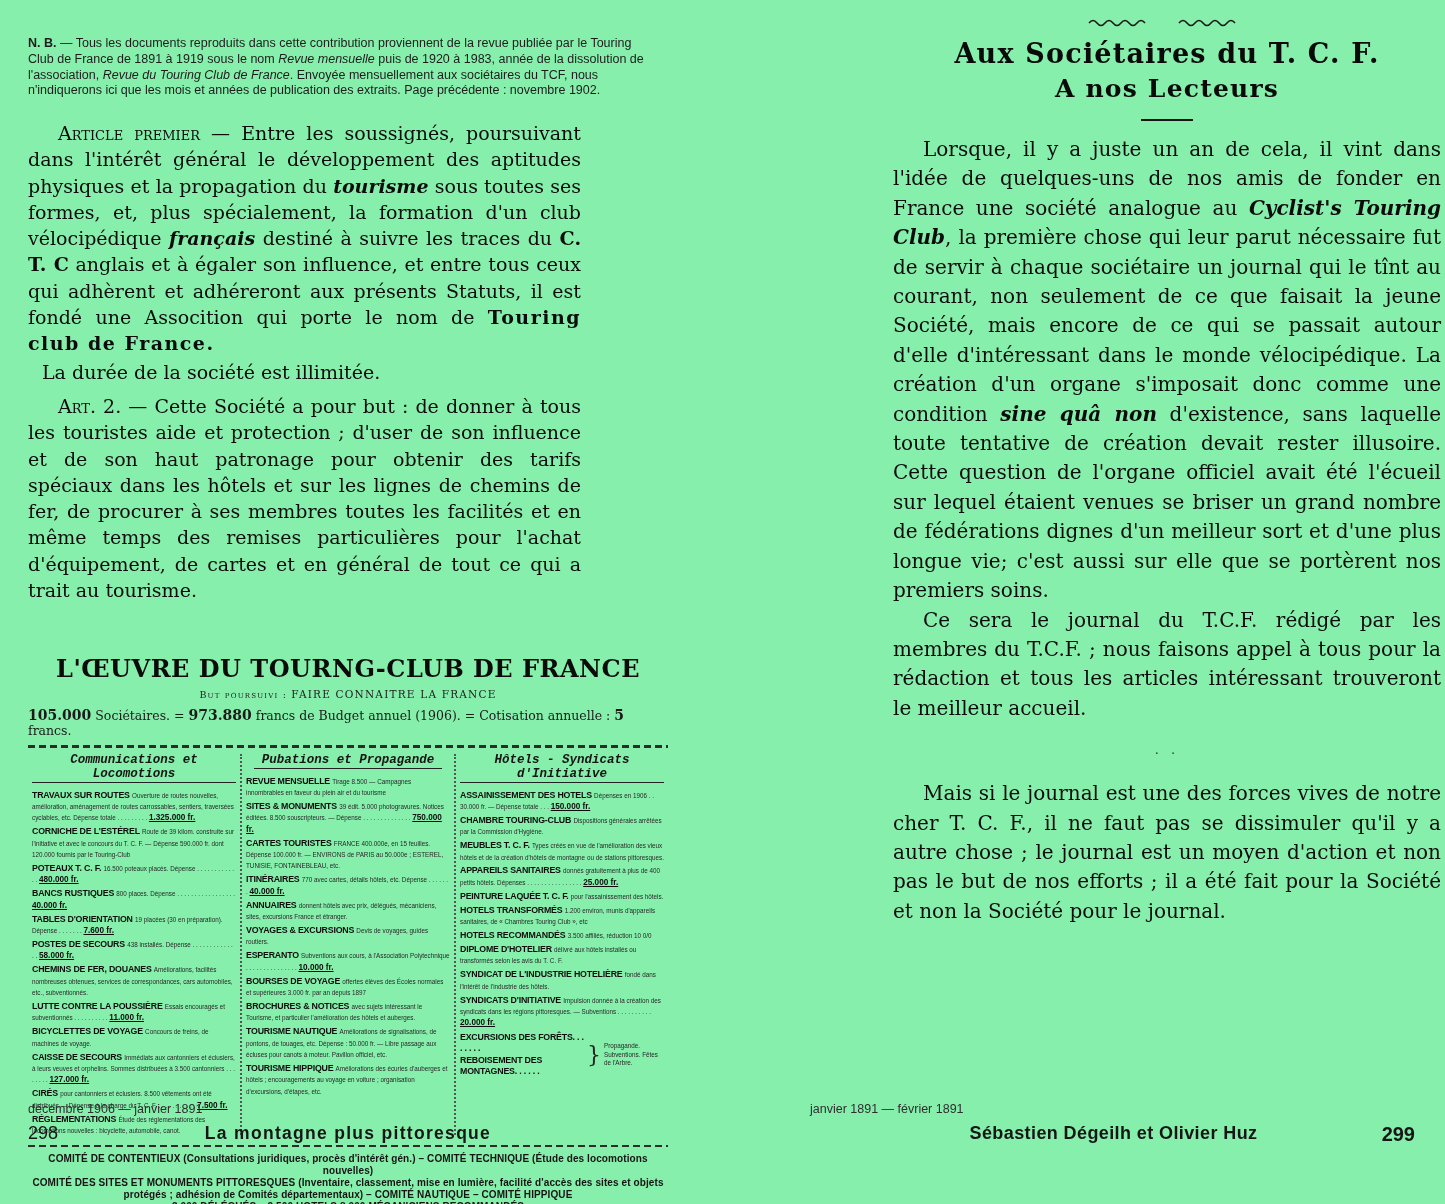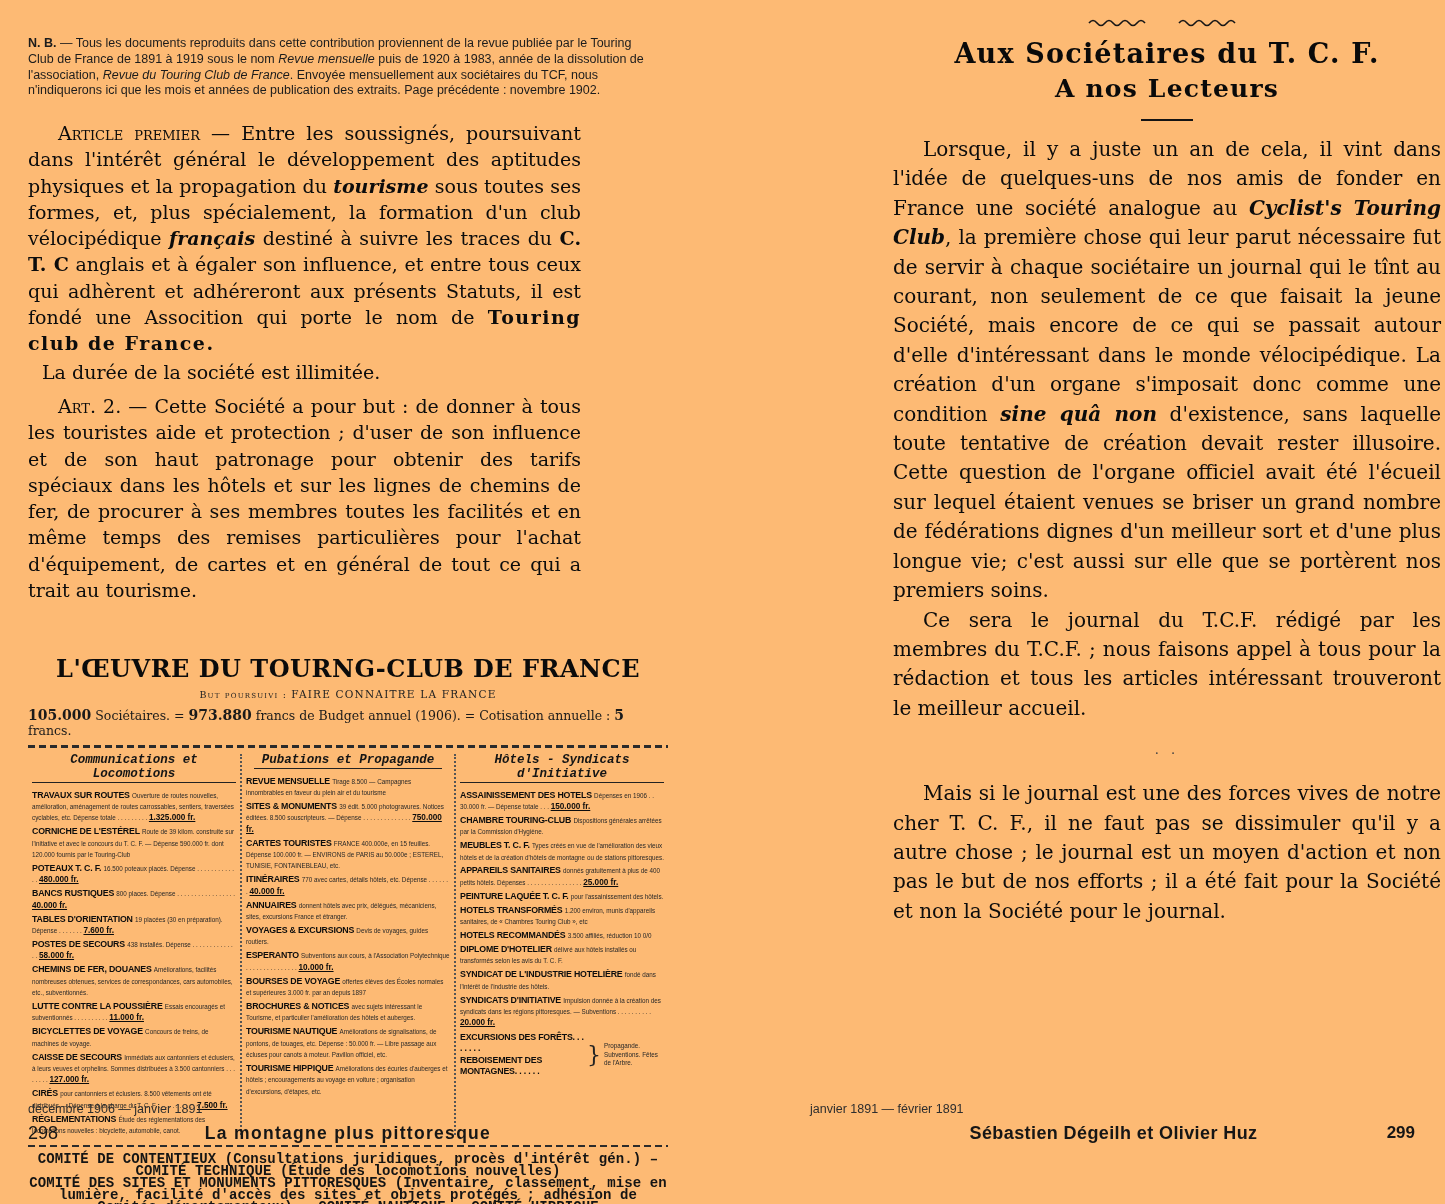--- a/index.html
+++ b/index.html
@@ -1,18 +1,18 @@
 <!DOCTYPE html>
 <html><head>
 <meta charset="utf-8">
 <style>
   html,body{margin:0;padding:0;}
   body{width:1445px;height:1204px;background:#ffffff;position:relative;overflow:hidden;
        font-family:"Liberation Sans",sans-serif;color:#111;}
-  .spread{position:absolute;inset:0;background:#fdba74;}
+  .spread{position:absolute;inset:0;background:#86efac;}
 
   
   .note{position:absolute;left:28px;top:36px;width:632px;
         font:12.5px/15.8px "Liberation Sans",sans-serif;color:#1c1c1c;}
   .note .b{font-weight:bold;}
   .note .i{font-style:italic;}
 
   .article{position:absolute;left:28px;top:120px;width:553px;
            font-family:"DejaVu Serif",serif;font-size:19px;line-height:26.3px;
            text-align:justify;color:#0c0c0c;}
@@ -46,21 +46,21 @@
   .tlabel{font-family:"Liberation Sans",sans-serif;font-weight:bold;font-size:8.8px;
           letter-spacing:-0.2px;color:#0d0d0d;}
   .tdetail{font-family:"Liberation Sans",sans-serif;font-size:6.3px;color:#272727;}
   .tamt{font-family:"Liberation Sans",sans-serif;font-weight:bold;font-size:8.2px;color:#0d0d0d;text-decoration:underline;}
   .brace-item{display:flex;align-items:center;gap:3px;margin-top:4px;}
   .brace-labels{flex:1;}
   .brace-labels .tlabel{display:block;line-height:11.5px;}
   .brace-char{font-size:22px;font-family:"DejaVu Serif",serif;font-weight:normal;color:#222;}
   .brace-note{font-family:"Liberation Sans",sans-serif;font-size:6.3px;width:60px;color:#272727;}
   .comites{margin-top:6px;text-align:center;}
-  .comite-line{font-family:Liberation Mono, monospace;font-weight:bold;font-size:14px;
+  .comite-line{font-family:Liberation Sans, sans-serif;font-weight:bold;font-size:10px;
                line-height:12px;letter-spacing:0.1px;color:#141414;}
 
   .footer-left-dates{position:absolute;left:28px;top:1102px;font-size:12.5px;color:#2e2e2e;}
   .footer-left-row{position:absolute;left:28px;top:1123px;width:640px;}
   .page-num-left{position:absolute;left:0;top:0;font-weight:normal;font-size:18px;color:#161616;}
   .running-title{text-align:center;font-weight:bold;font-size:17.5px;letter-spacing:1.3px;color:#161616;}
 
   
   .rpage{position:absolute;left:893px;top:18px;width:548px;}
   .squiggle{display:block;margin:0 auto;}
@@ -71,21 +71,21 @@
   .title-rule{width:52px;height:2px;background:#141414;margin:16px auto 0;}
   .rbody{margin-top:14px;font-family:"DejaVu Serif",serif;font-size:20px;
          line-height:29.4px;text-align:justify;color:#0c0c0c;}
   .rbody p{margin:0;text-indent:30px;}
   .rbody p.p2{}
   .sep-dots{text-align:center;font-size:13px;letter-spacing:4px;line-height:14px;
             margin:24px 0 18px;color:#444;}
   .footer-right-dates{position:absolute;left:810px;top:1102px;font-size:12.5px;color:#2e2e2e;}
   .footer-right-row{position:absolute;left:810px;top:1123px;width:607px;}
   .authors{text-align:center;font-weight:bold;font-size:18px;letter-spacing:0.4px;color:#161616;}
-  .page-num-right{position:absolute;right:2px;top:0;font-weight:bold;font-size:17px;color:#161616;}
+  .page-num-right{position:absolute;right:2px;top:0;font-weight:bold;font-size:20px;color:#161616;}
 </style>
 </head>
 <body>
 
 <div class="spread">
 
   <div class="note"><span class="b">N. B.</span><span> — Tous les documents reproduits dans cette contribution proviennent de la revue publiée par le Touring Club de France de 1891 à 1919 sous le nom </span><span class="i">Revue mensuelle</span><span> puis de 1920 à 1983, année de la dissolution de l'association, </span><span class="i">Revue du Touring Club de France</span><span>. Envoyée mensuellement aux sociétaires du TCF, nous n'indiquerons ici que les mois et années de publication des extraits. Page précédente : novembre 1902.</span></div>
 
   <div class="article">
     <p><span class="sc">Article premier</span><span> — Entre les soussignés, poursuivant dans l'intérêt général le développement des aptitudes physiques et la propagation du </span><span class="bi">tourisme</span><span> sous toutes ses formes, et, plus spécialement, la formation d'un club vélocipédique </span><span class="bi">français</span><span> destiné à suivre les traces du </span><span class="b">C. T. C</span><span> anglais et à égaler son influence, et entre tous ceux qui adhèrent et adhéreront aux présents Statuts, il est fondé une Assocition qui porte le nom de </span><span class="fat">Touring club de France.</span></p>

